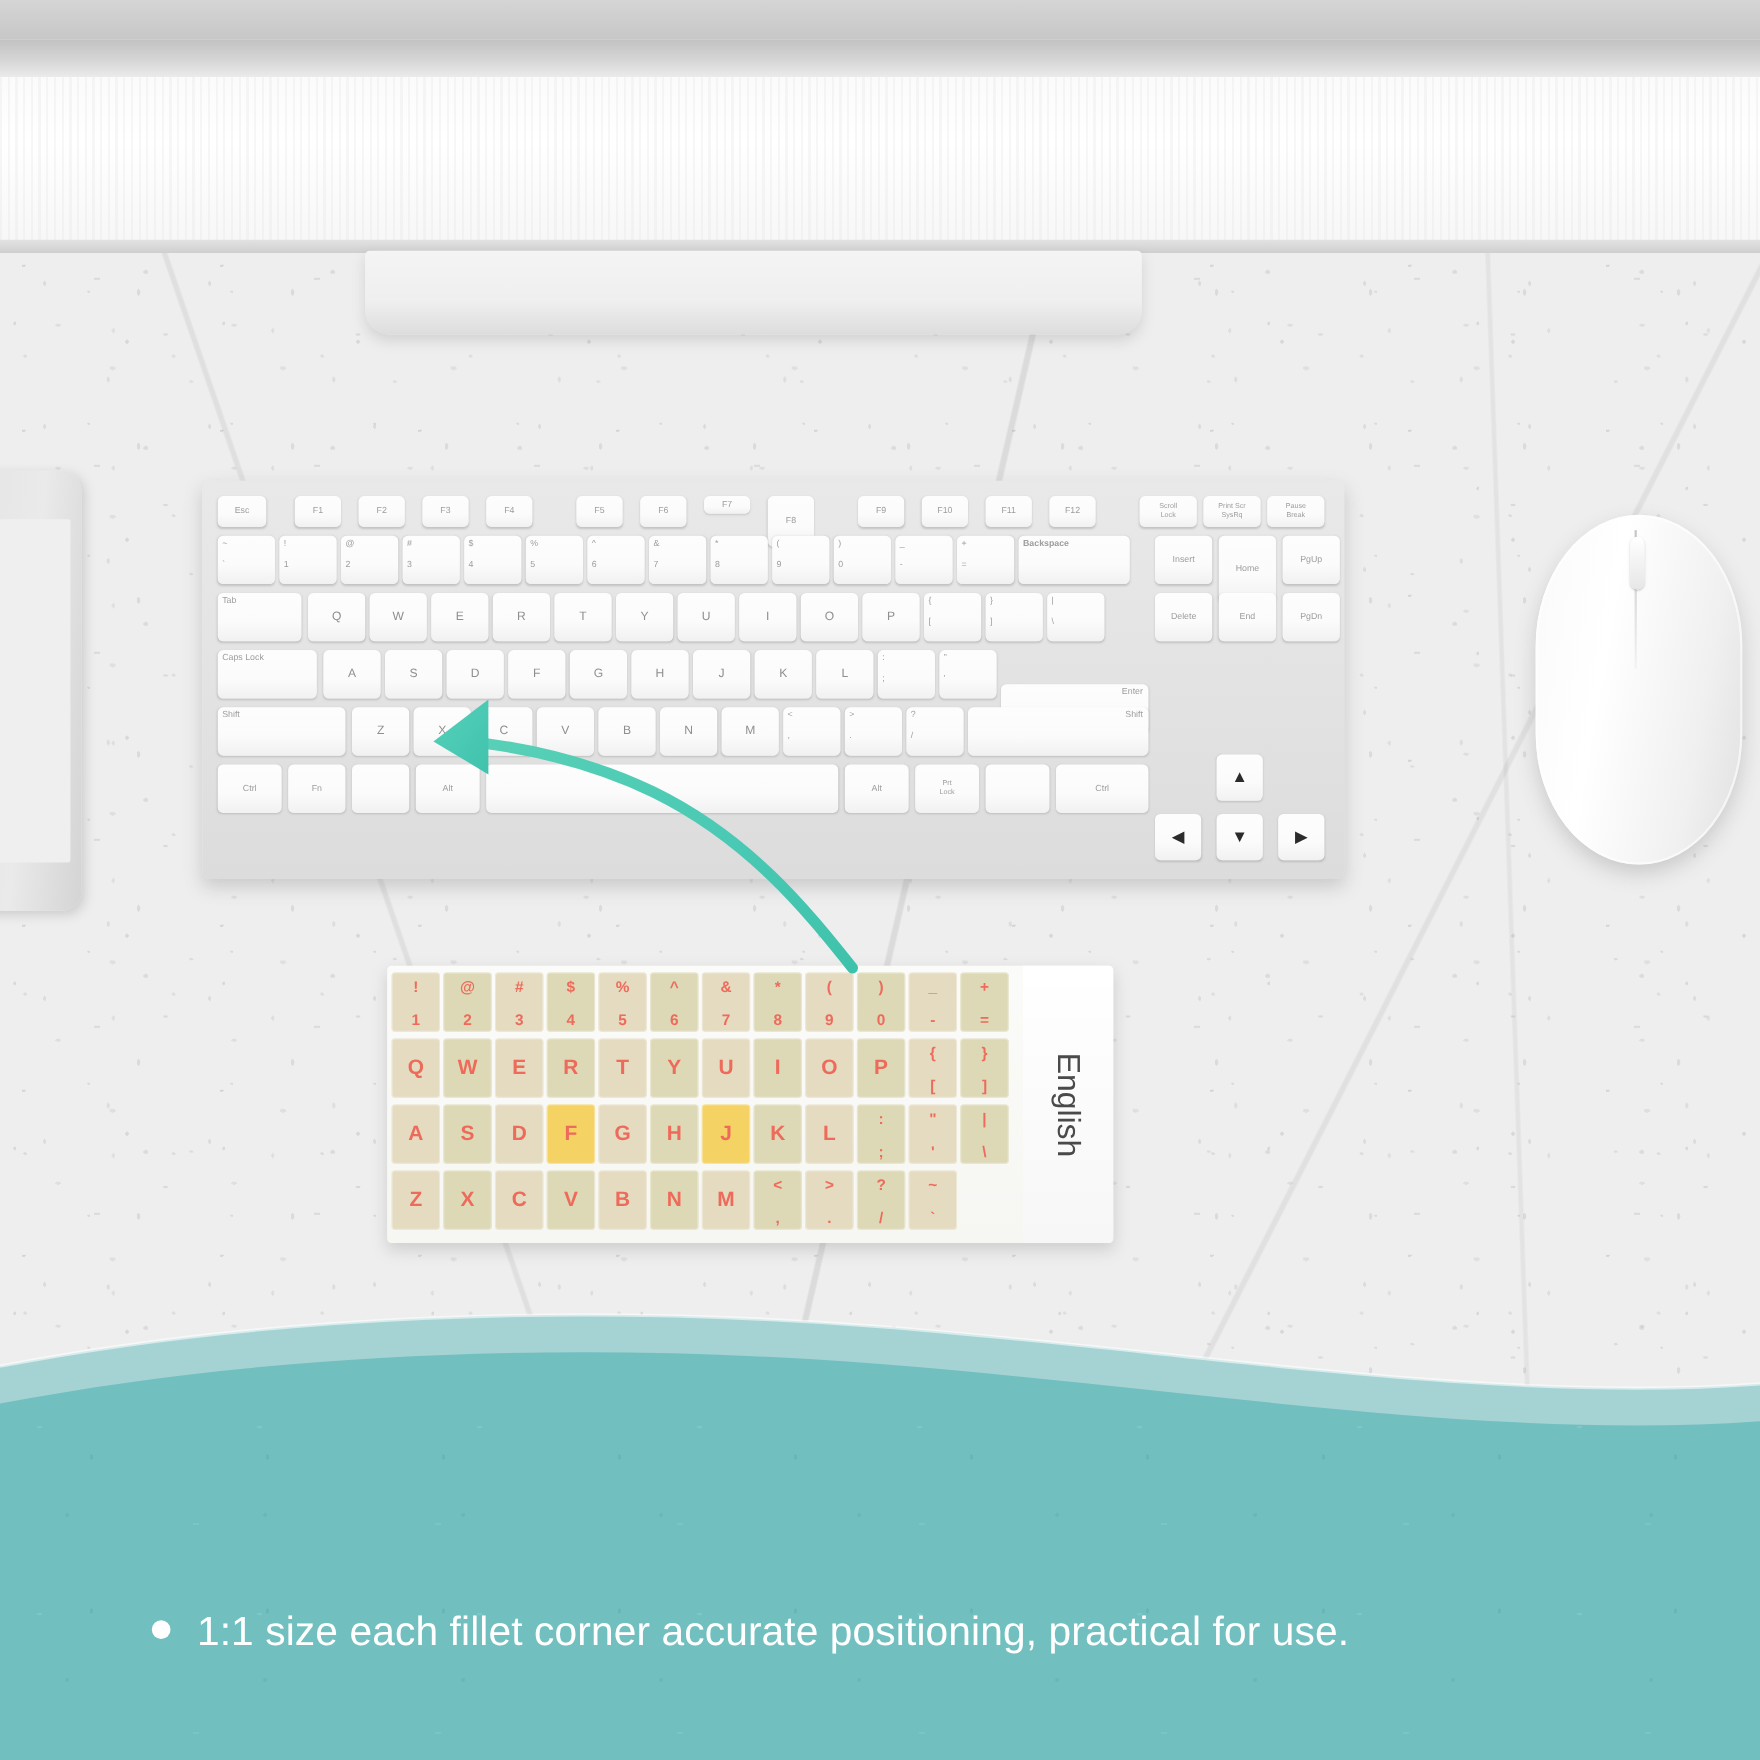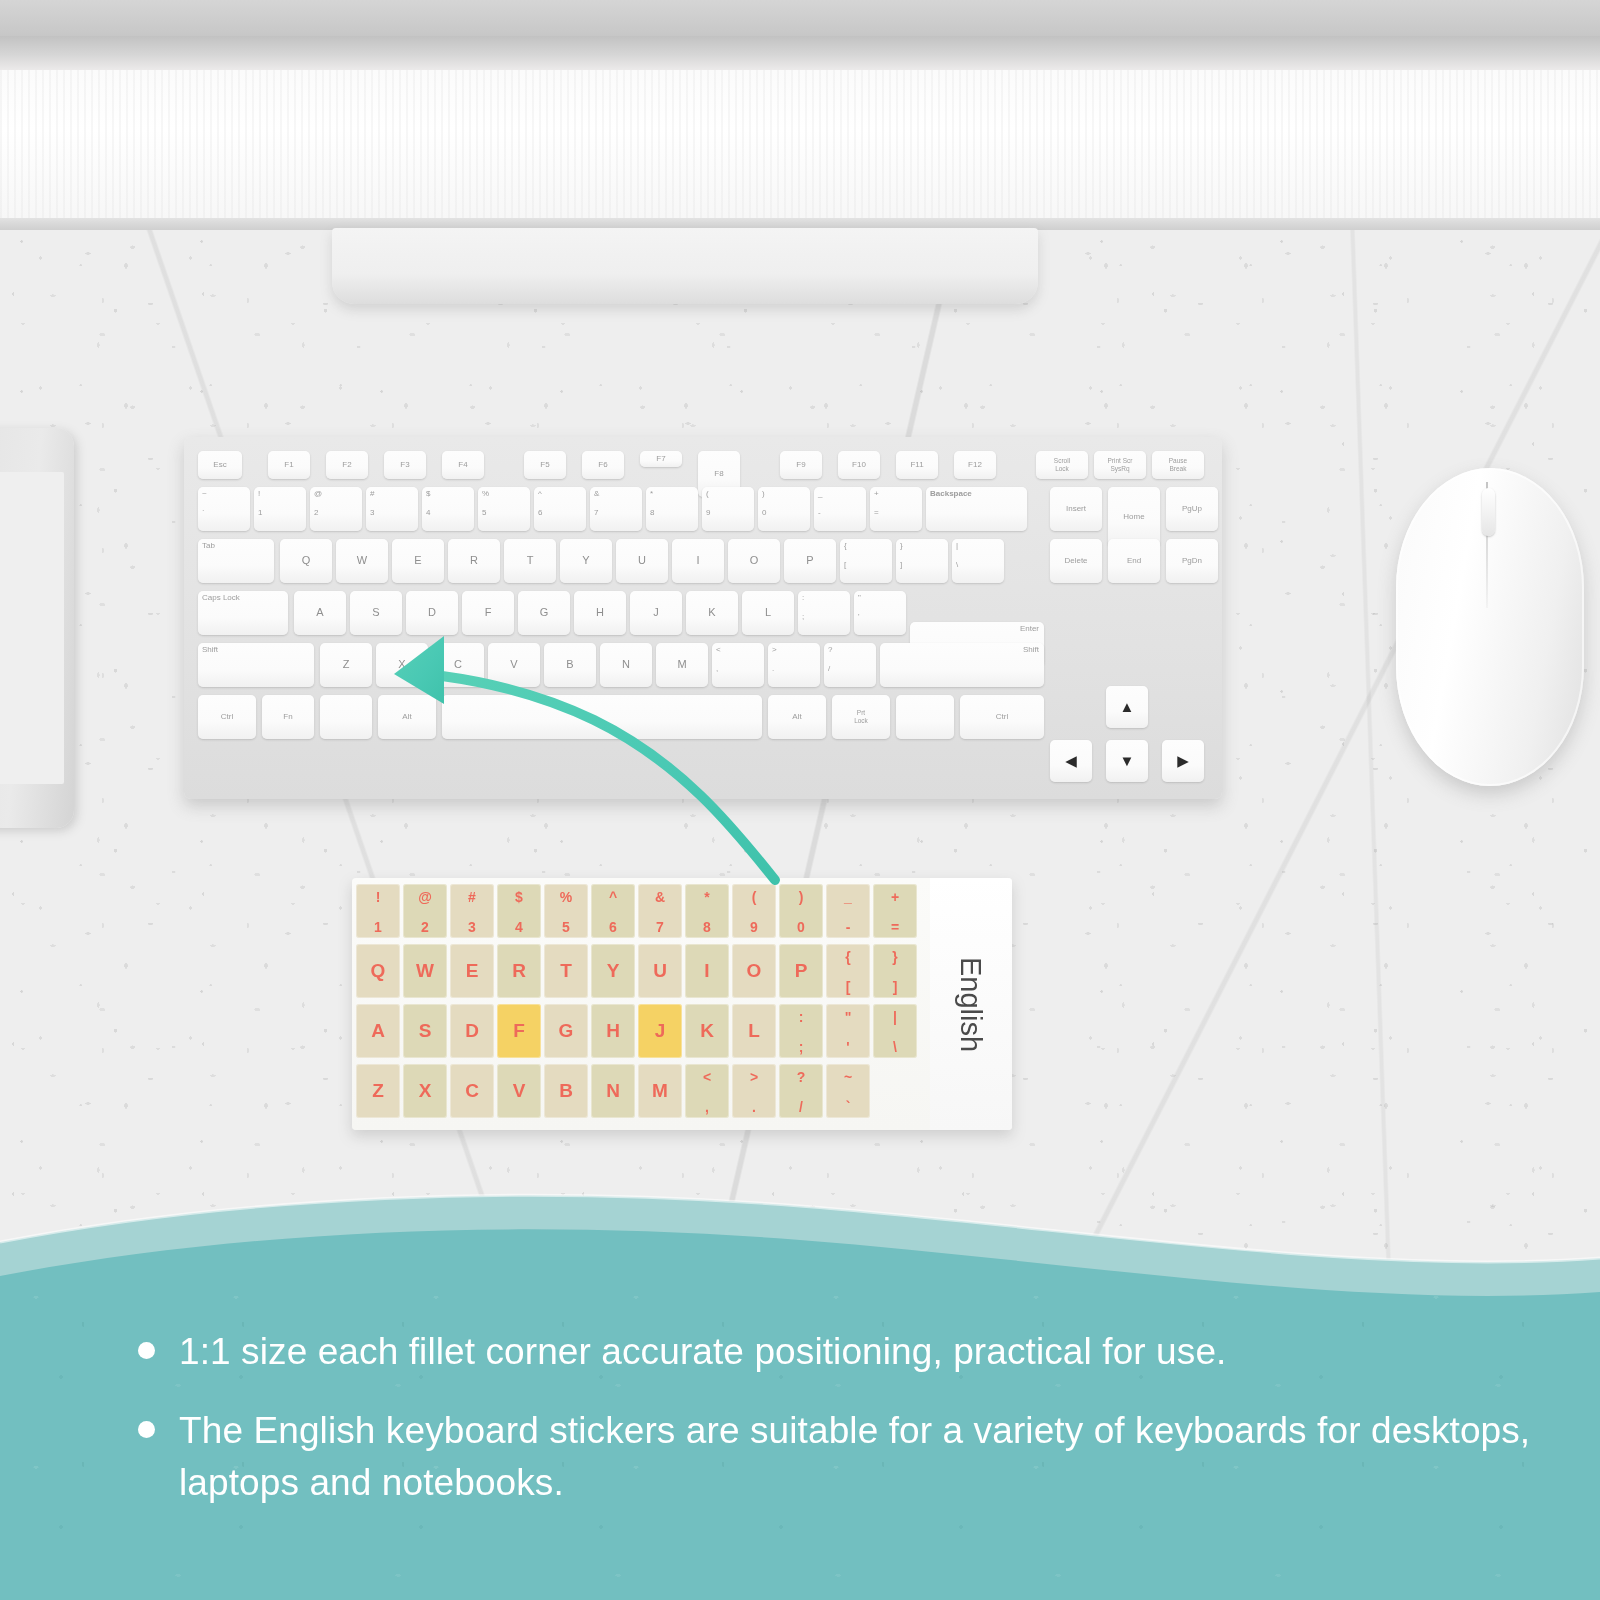--- a/index.html
+++ b/index.html
@@ -688,19 +688,15 @@
       <path d="M0,62 C240,16 520,4 800,26 C1080,48 1360,96 1600,78" fill="none" stroke="#ffffff" stroke-width="3" opacity=".55"></path>
     </svg>
     <div class="wave-texture"></div>
   </div>
 
   <div class="bullets" id="bullets">
       <div class="bullet-row">
         <div class="bullet-dot"></div>
         <div class="bullet-text">1:1 size each fillet corner accurate positioning, practical for use.</div>
       </div>
-      <div class="bullet-row">
-        <div class="bullet-dot"></div>
-        <div class="bullet-text">The English keyboard stickers are suitable for a variety of keyboards for desktops, laptops and notebooks.</div>
-      </div>
     </div>
 
 </div>
 
 </body></html>

